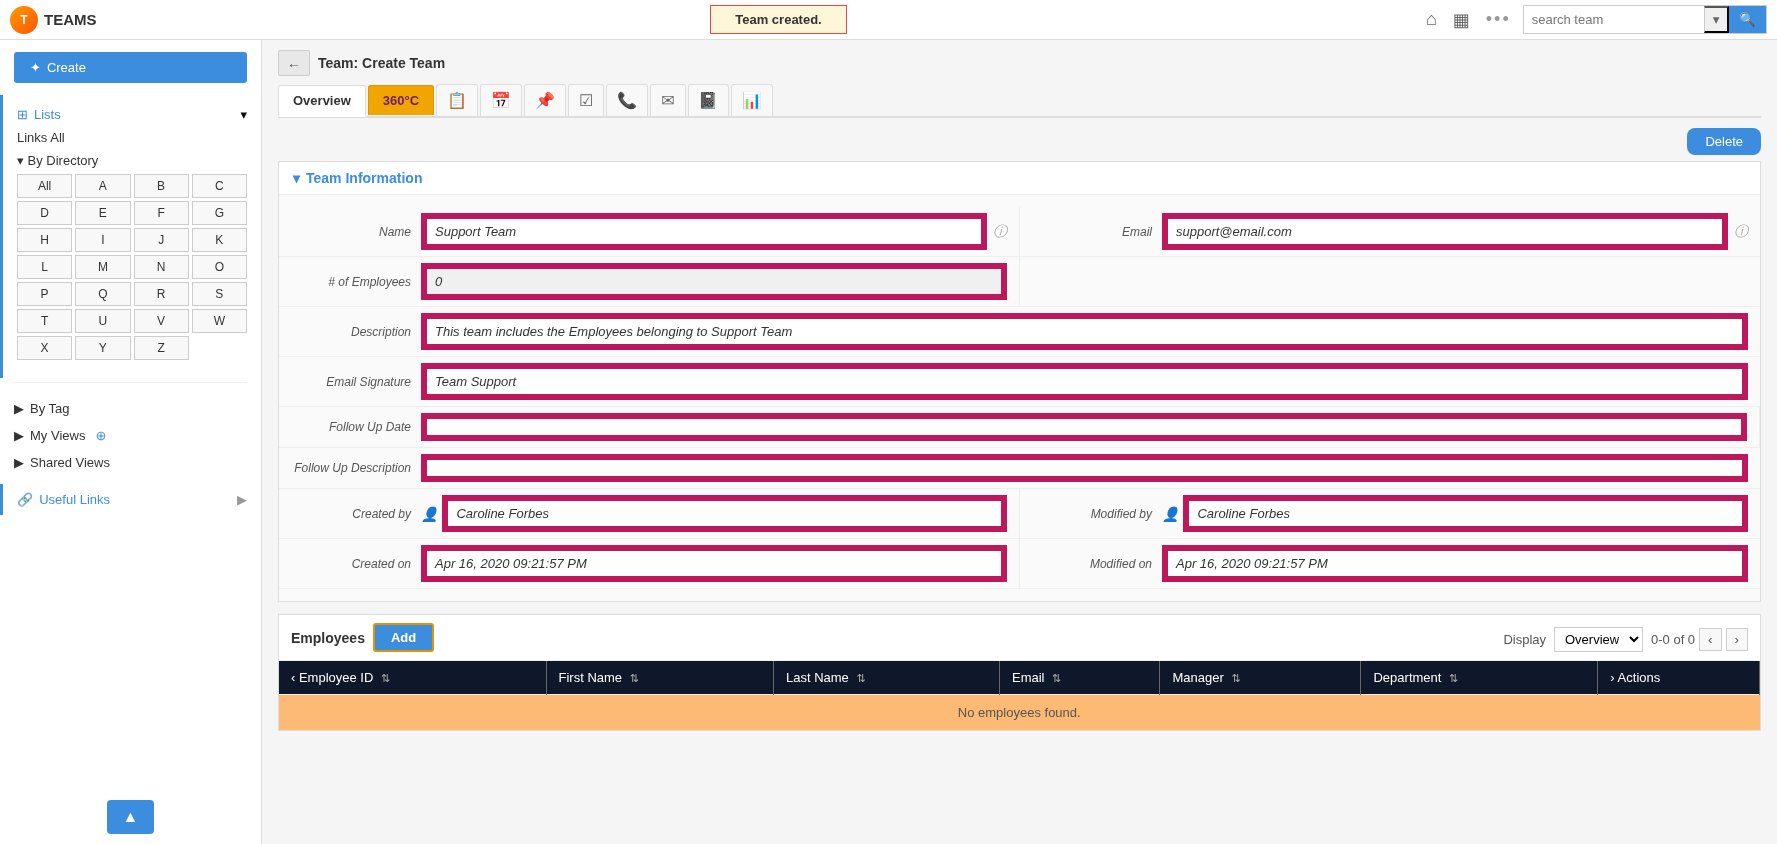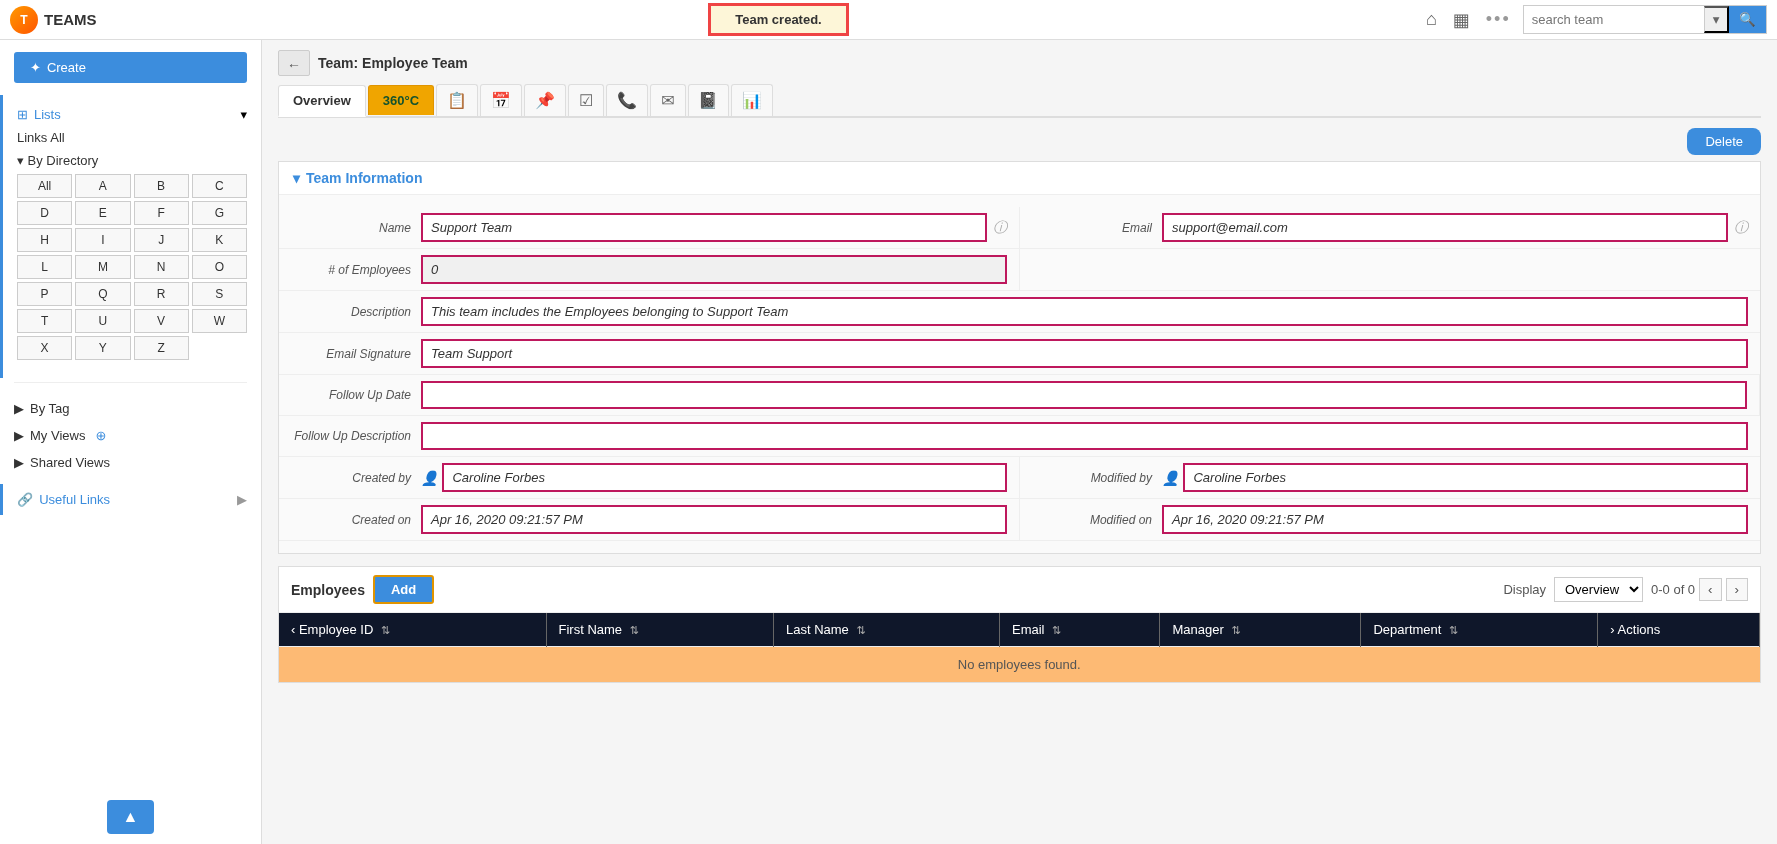--- a/index.html
+++ b/index.html
@@ -32,21 +32,21 @@
       color: white; font-size: 12px; font-weight: bold;
     }
     .topbar-center {
       flex: 1;
       display: flex;
       align-items: center;
       justify-content: center;
     }
     .toast-message {
       background: #fdf6d8;
-      border: 3px solid #ef4444;
+      border: 1px solid #ef4444;
       padding: 6px 24px;
       font-size: 13px;
       font-weight: bold;
       color: #333;
     }
     .topbar-right {
       display: flex;
       align-items: center;
       gap: 8px;
       min-width: 350px;
@@ -232,21 +232,21 @@
     }
     .tab.active {
       background: #fff;
       color: #333;
       font-weight: bold;
       border-bottom: 2px solid #fff;
       margin-bottom: -2px;
     }
     .tab.orange {
       background: #f0a500;
-      color: #14532d;
+      color: #701a75;
       font-weight: bold;
       border-color: #e09400;
     }
     .tab-icon {
       padding: 6px 10px;
       cursor: pointer;
       font-size: 16px;
       color: #666;
       border: 1px solid #ddd;
       background: #f8f8f8;
@@ -298,21 +298,21 @@
       font-size: 12px;
       padding-right: 10px;
       font-weight: normal;
     }
     .field-value {
       flex: 1;
       background: #f0f0f0;
       padding: 5px 8px;
       font-size: 13px;
       color: #333;
-      border: 2px solid #be185d;
+      border: 6px solid #be185d;
       min-height: 28px;
       display: flex;
       align-items: center;
     }
     .field-value.white {
       background: #fff;
     }
     .info-icon {
       color: #aaa;
       margin-left: 6px;
@@ -335,21 +335,21 @@
     }
 
     
     .employees-section {
       background: #fff;
       border: 1px solid #ddd;
       margin-top: 8px;
     }
     .employees-header {
       display: flex;
-      align-items: center;
+      align-items: flex-end;
       justify-content: space-between;
       padding: 8px 12px;
       border-bottom: 1px solid #eee;
     }
     .employees-title {
       display: flex;
       align-items: center;
       gap: 8px;
       font-size: 14px;
       font-weight: bold;
@@ -536,21 +536,21 @@
 
     <div class="sidebar-footer">
       <button class="up-btn">▲</button>
     </div>
   </div>
 
   <div class="main-content">
 
     <div class="breadcrumb-bar">
       <button class="back-btn">←</button>
-      <span>Team: Employee Team</span>
+      <span>Team: Create Team</span>
     </div>
 
     <div class="tab-bar">
       <div class="tab active">Overview</div>
       <div class="tab orange">360°C</div>
       <div class="tab-icon">📋</div>
       <div class="tab-icon">📅</div>
       <div class="tab-icon">📌</div>
       <div class="tab-icon">☑</div>
       <div class="tab-icon">📞</div>

